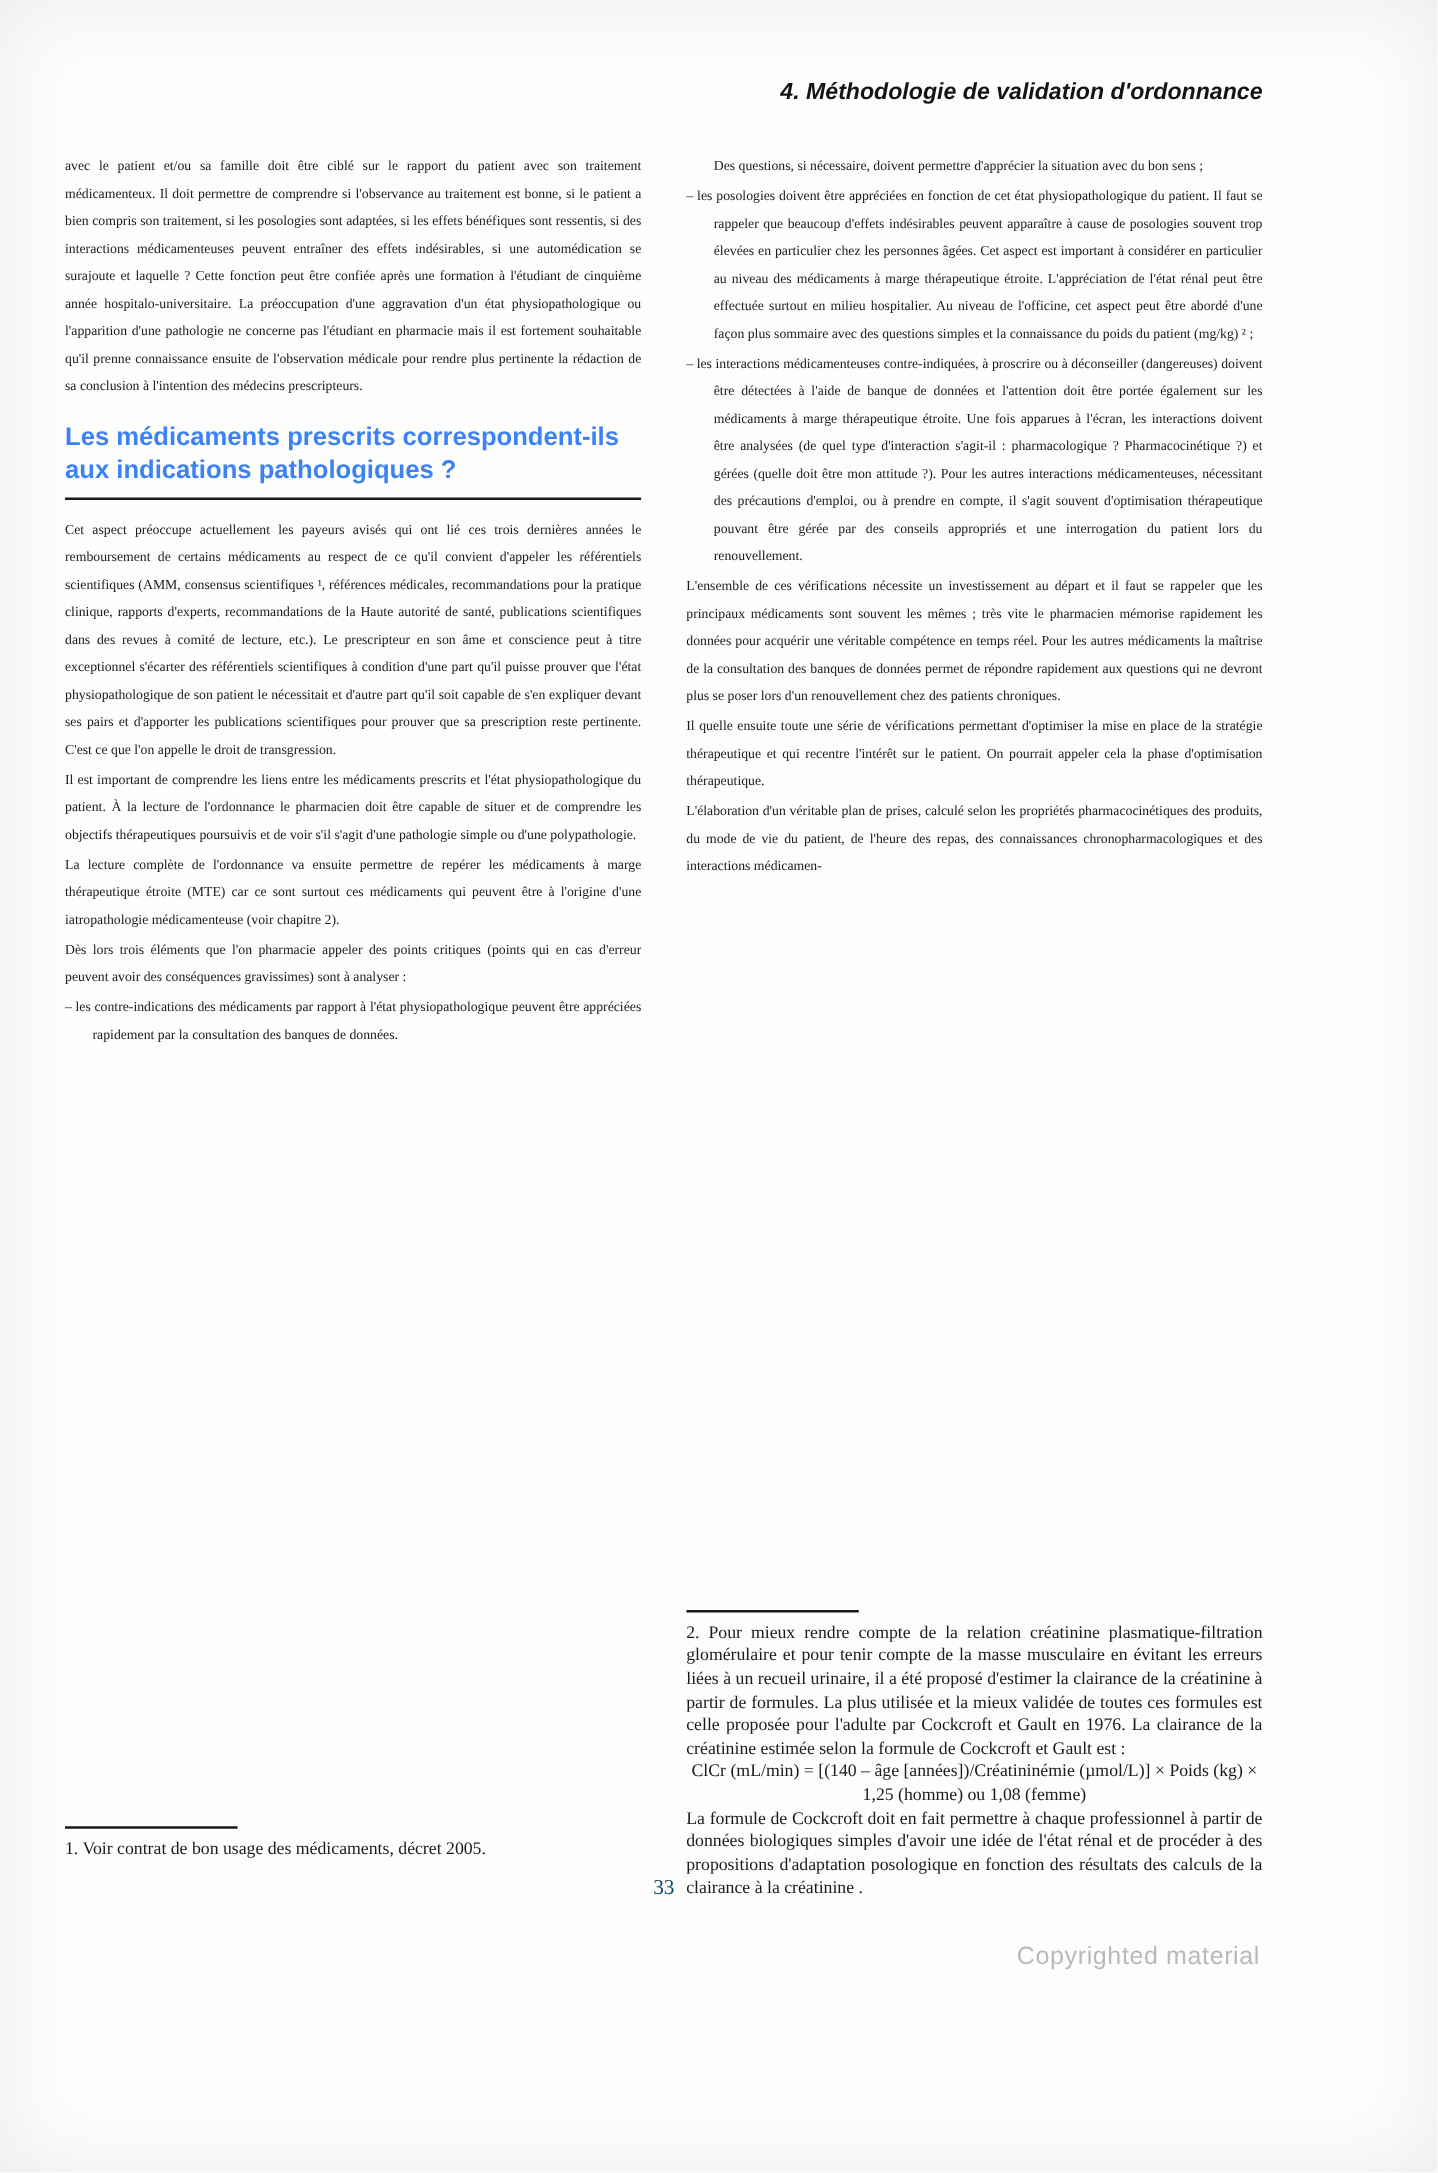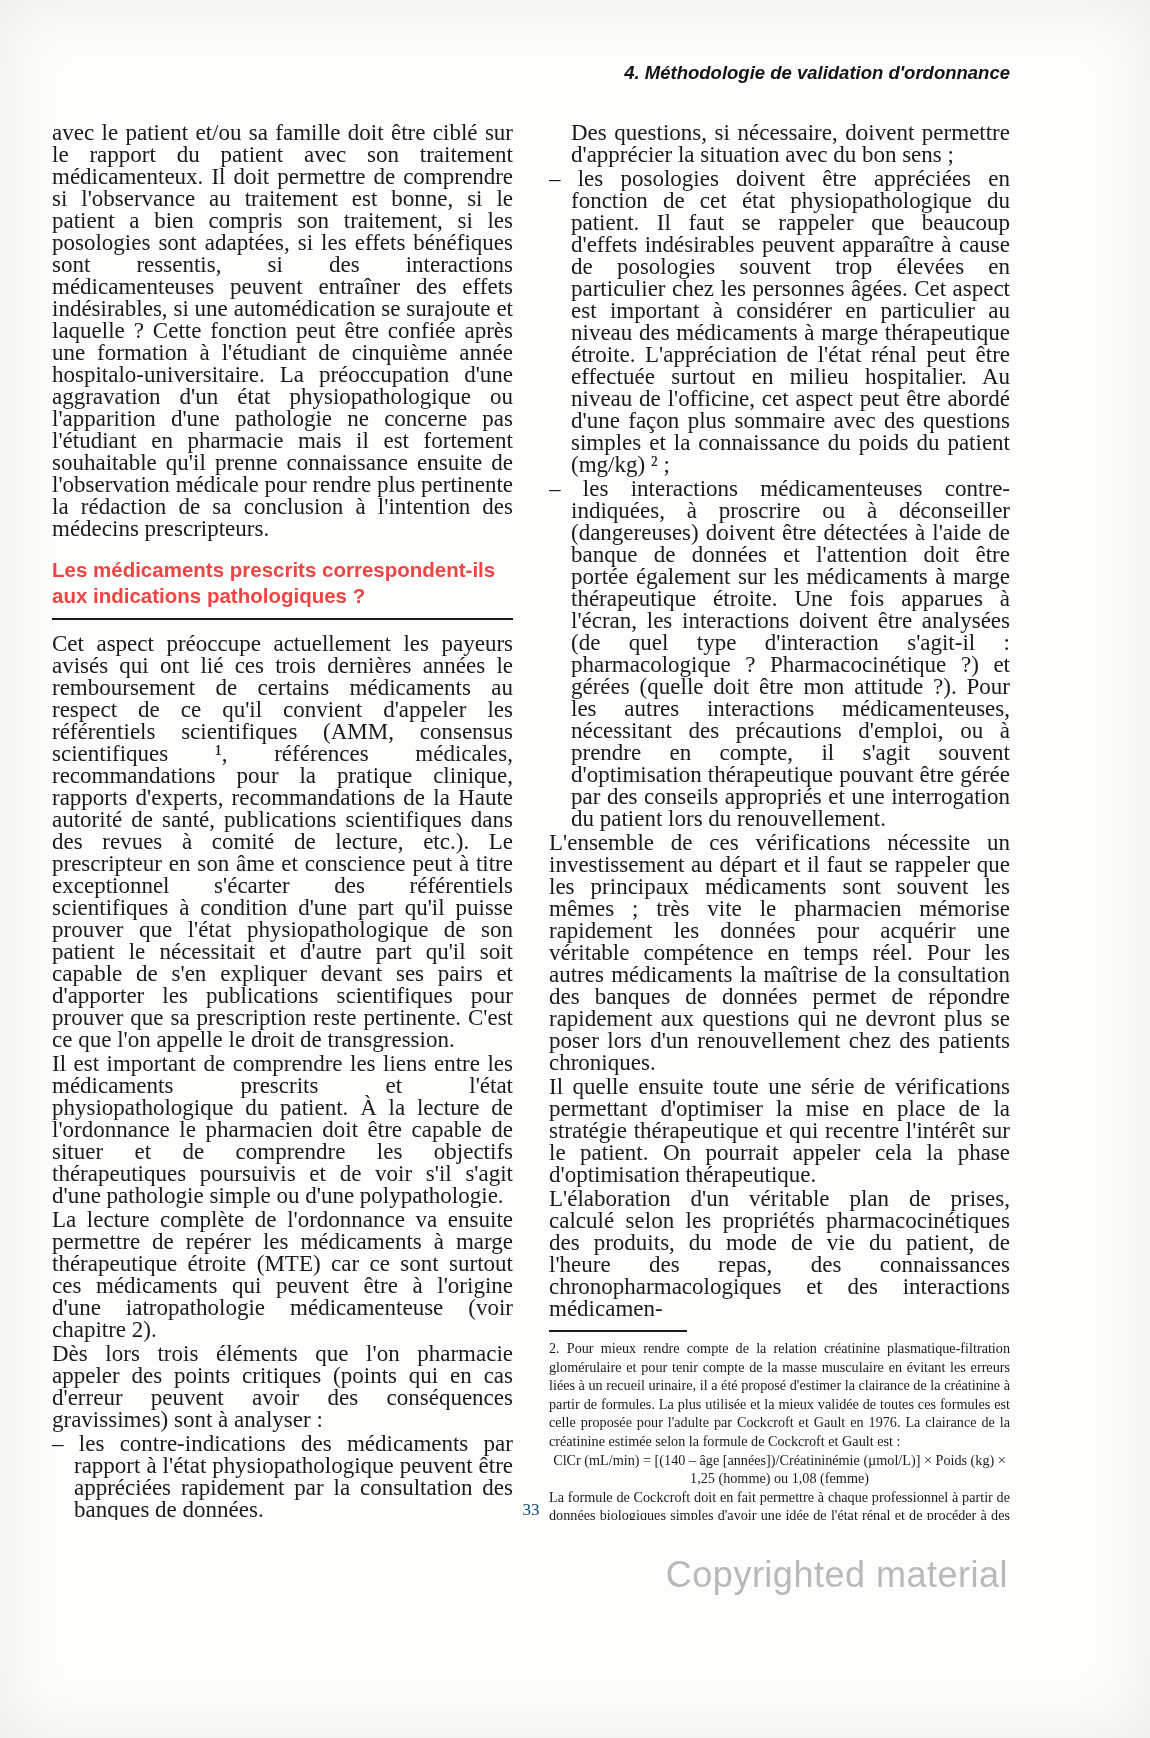--- a/index.html
+++ b/index.html
@@ -41,21 +41,21 @@
   }
 
   .col {
     width: 461px;
     display: flex;
     flex-direction: column;
     overflow: hidden;
   }
 
   p.body {
-    font-size: 23px;
+    font-size: 11px;
     line-height: 22px;
     text-align: justify;
     margin-bottom: 2px;
     hyphens: auto;
   }
 
   
   p.hang {
     padding-left: 22px;
     text-indent: -22px;
@@ -64,21 +64,21 @@
   
   p.cont {
     padding-left: 22px;
   }
 
   h2.heading {
     font-family: "Liberation Sans", sans-serif;
     font-size: 20.5px;
     line-height: 26px;
     font-weight: bold;
-    color: #ef4444;
+    color: #3b82f6;
     margin: 15px 0 13px 0;
     padding-bottom: 9px;
     border-bottom: 2.5px solid #1a1a1a;
   }
 
   .footnote-block {
     margin-top: auto;
     padding-top: 8px;
   }
   .footnote-block.lifted { margin-bottom: 31px; }
@@ -106,21 +106,21 @@
     font-weight: normal;
     font-size: 17px;
     color: #0c4a6e;
   }
 
   .watermark {
     position: absolute;
     top: 1554px;
     right: 142px;
     font-family: "Liberation Sans", sans-serif;
-    font-size: 36px;
+    font-size: 20px;
     color: #b9b9b9;
     letter-spacing: 0.5px;
   }
 </style>
 </head>
 <body>
 
 <div class="page">
 
   <div class="running-header">4. Méthodologie de validation d'ordonnance</div>

